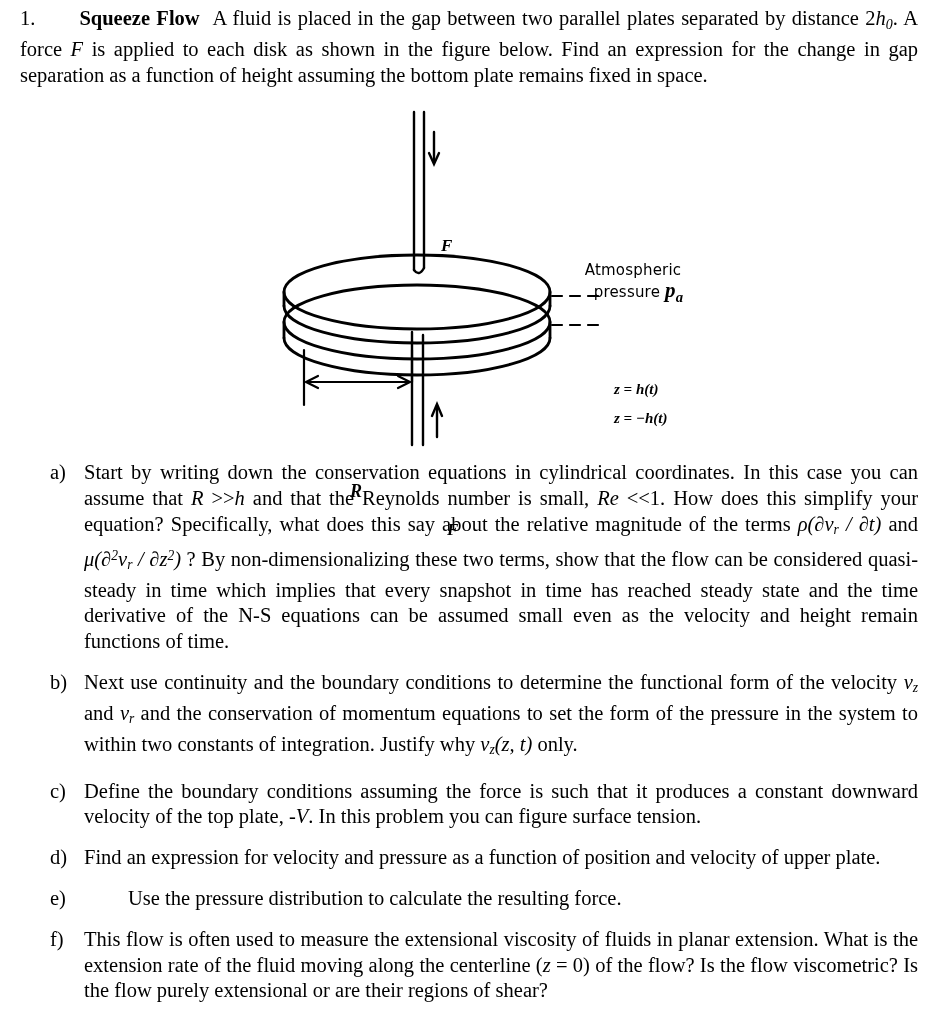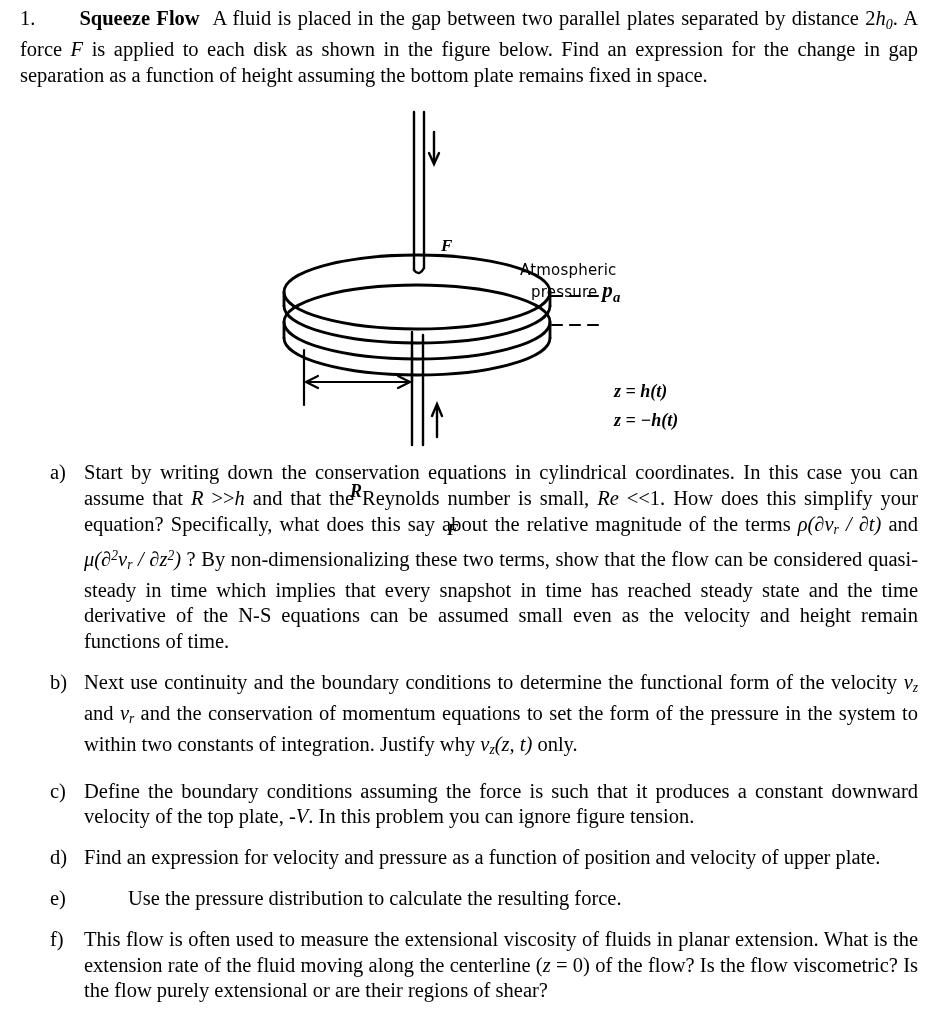--- a/index.html
+++ b/index.html
@@ -45,39 +45,39 @@
     position: absolute;
     left: 0px;
     top: 110px;
     width: 938px;
     height: 345px;
   }
   .figure svg { display: block; }
 
   .fig-label-atm {
     position: absolute;
-    left: 520px;
+    left: 533px;
     top: 150px;
     width: 200px;
     font-family: "DejaVu Sans", "Liberation Sans", sans-serif;
     font-size: 15px;
     line-height: 20px;
     letter-spacing: 0.2px;
-    text-align: left;
+    text-align: center;
   }
   .fig-label-atm .l2 { display: block; padding-left: 11px; }
   .fig-label-atm i { font-family: "Liberation Serif", serif; font-style: italic; font-weight: bold; font-size: 21px; }
   .fig-label-atm i sub { font-size: 0.7em; }
 
   .zlabel {
     position: absolute;
     font-family: "Liberation Serif", "DejaVu Serif", serif;
     font-weight: bold;
     font-style: italic;
-    font-size: 18px;
+    font-size: 15px;
     white-space: nowrap;
   }
   #zlabel-top  { left: 614px; top: 271px; }
   #zlabel-bot  { left: 614px; top: 300px; }
 
   .flabel {
     position: absolute;
     font-weight: bold;
     font-style: italic;
     font-size: 17px;
@@ -216,21 +216,21 @@
       <div class="qitem">
         <div class="marker">a)</div>
         <div class="qtext"><span>Start by writing down the conservation equations in cylindrical coordinates.  In this case you can assume that </span><span class="mathi">R</span><span> &gt;&gt;</span><span class="mathi">h</span><span> and that the Reynolds number is small, </span><span class="mathi">Re</span><span> &lt;&lt;1.  How does this simplify your equation?  Specifically, what does this say about the relative magnitude of the terms  </span><span class="mathi">ρ(∂v</span><sub style="font-style: italic; font-size: 0.66em; vertical-align: -0.25em;">r</sub><span class="mathi"> / ∂t)</span><span>  and  </span><span class="mathi">μ(∂</span><sup style="font-style: italic; font-size: 0.66em; vertical-align: 0.42em;">2</sup><span class="mathi">v</span><sub style="font-style: italic; font-size: 0.66em; vertical-align: -0.25em;">r</sub><span class="mathi"> / ∂z</span><sup style="font-style: italic; font-size: 0.66em; vertical-align: 0.42em;">2</sup><span class="mathi">)</span><span> ?  By non-dimensionalizing these two terms, show that the flow can be considered quasi-steady in time which implies that every snapshot in time has reached steady state and the time derivative of the N-S equations can be assumed small even as the velocity and height remain functions of time.</span></div>
       </div>
       <div class="qitem">
         <div class="marker">b)</div>
         <div class="qtext"><span>Next use continuity and the boundary conditions to determine the functional form of the velocity </span><span class="mathi">v</span><sub style="font-style: italic; font-size: 0.66em; vertical-align: -0.25em;">z</sub><span> and </span><span class="mathi">v</span><sub style="font-style: italic; font-size: 0.66em; vertical-align: -0.25em;">r</sub><span> and the conservation of momentum equations to set the form of the pressure in the system to within two constants of integration.  Justify why </span><span class="mathi">v</span><sub style="font-style: italic; font-size: 0.66em; vertical-align: -0.25em;">z</sub><span class="mathi">(z, t)</span><span> only.</span></div>
       </div>
       <div class="qitem">
         <div class="marker">c)</div>
-        <div class="qtext"><span>Define the boundary conditions assuming the force is such that it produces a constant downward velocity of the top plate, -</span><span class="mathi">V</span><span>.  In this problem you can ignore figure tension.</span></div>
+        <div class="qtext"><span>Define the boundary conditions assuming the force is such that it produces a constant downward velocity of the top plate, -</span><span class="mathi">V</span><span>.  In this problem you can figure surface tension.</span></div>
       </div>
       <div class="qitem">
         <div class="marker">d)</div>
         <div class="qtext"><span>Find an expression for velocity and pressure as a function of position and velocity of upper plate.</span></div>
       </div>
       <div class="qitem">
         <div class="marker">e)</div>
         <div class="qtext nojust"><span>Use the pressure distribution to calculate the resulting force.</span></div>
       </div>
       <div class="qitem">

